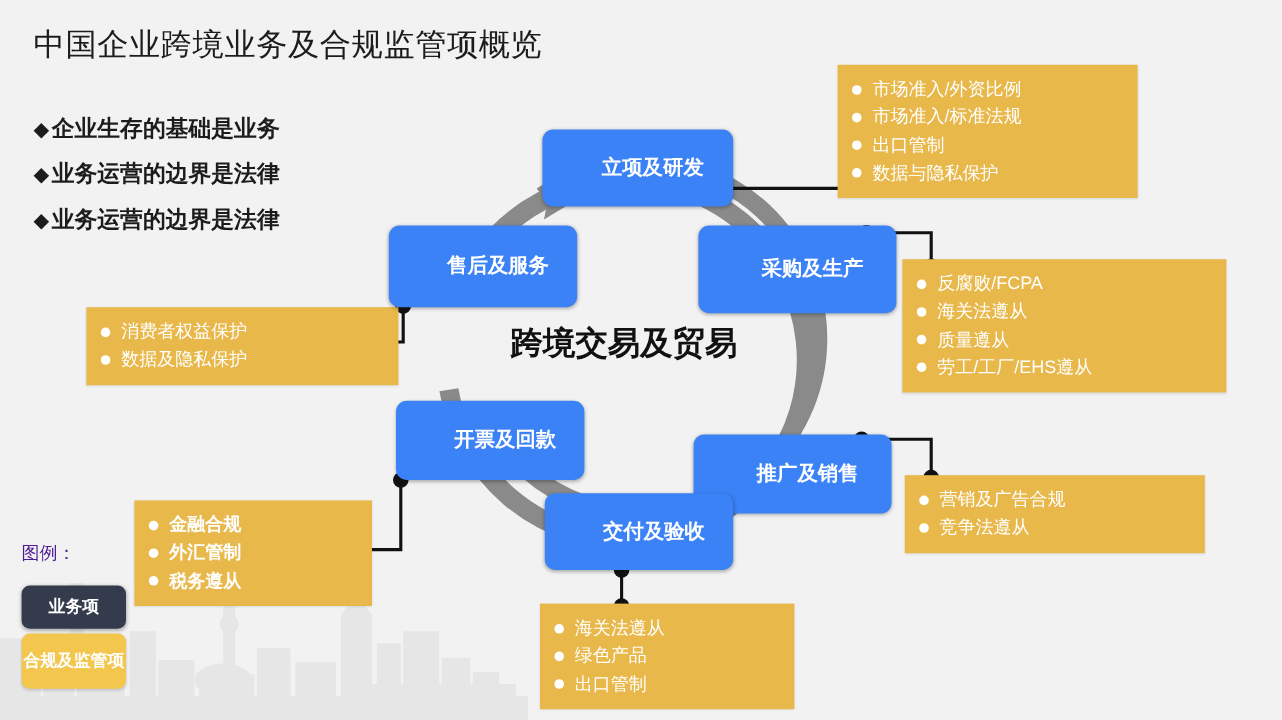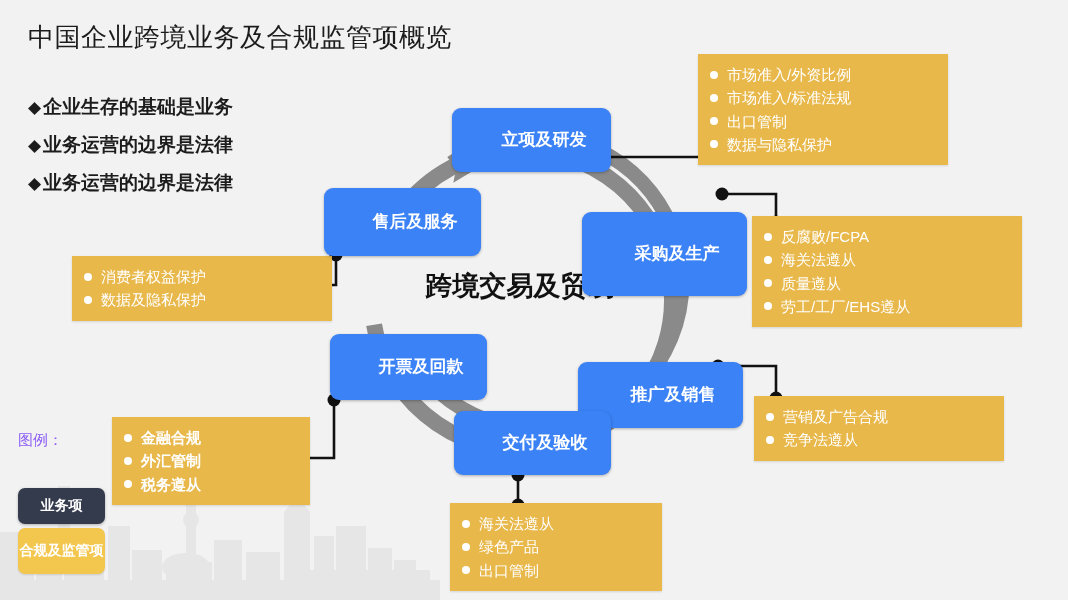--- a/index.html
+++ b/index.html
@@ -64,22 +64,22 @@
     font-size:15px;color:#ffffff;line-height:1.55;
     white-space:nowrap;
   }
   .cbox .dot{
     width:8px;height:8px;border-radius:50%;background:#ffffff;
     margin-right:9px;flex:0 0 8px;
   }
 
   
   #legend-title{
-    position:absolute;left:18px;top:431px;z-index:7;
-    font-size:15px;color:#8b5cf6;font-weight:normal;white-space:nowrap;font-family:Liberation Mono, monospace;
+    position:absolute;left:18px;top:452px;z-index:7;
+    font-size:15px;color:#4c1d95;font-weight:normal;white-space:nowrap;font-family:Liberation Mono, monospace;
   }
   #legend-dark{
     position:absolute;left:18px;top:488px;width:87px;height:36px;z-index:7;
     background:#343b4d;border-radius:7px;color:#fff;
     font-size:14px;font-weight:bold;
     display:flex;align-items:center;justify-content:center;
     box-shadow:0 1px 3px rgba(0,0,0,.28);
   }
   #legend-yellow{
     position:absolute;left:18px;top:528px;width:87px;height:46px;z-index:7;
@@ -171,21 +171,21 @@
       <circle cx="518" cy="475" r="6.5"></circle>
       <circle cx="518" cy="505" r="6.5"></circle>
       <circle cx="334" cy="400" r="6.5"></circle>
       <circle cx="336" cy="255" r="6.5"></circle>
     </g>
   </svg>
 
   <div class="pbox" style="left:452px;top:108px;width:134px;height:64px;">
     <span>立项及研发</span>
   </div>
-  <div class="pbox" style="left:582px;top:188px;width:140px;height:84px;margin-top:24px;">
+  <div class="pbox" style="left:582px;top:188px;width:140px;height:73px;">
     <span>采购及生产</span>
   </div>
   <div class="pbox" style="left:578px;top:334px;width:140px;height:66px;margin-top:28px;">
     <span>推广及销售</span>
   </div>
   <div class="pbox" style="left:454px;top:411px;width:132px;height:64px;">
     <span>交付及验收</span>
   </div>
   <div class="pbox" style="left:330px;top:334px;width:132px;height:66px;">
     <span>开票及回款</span>

